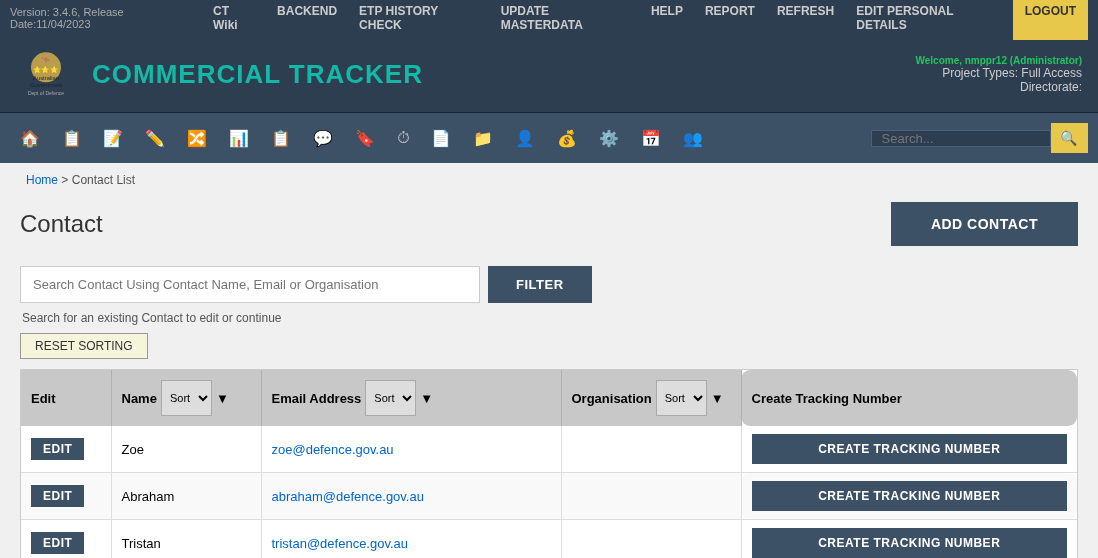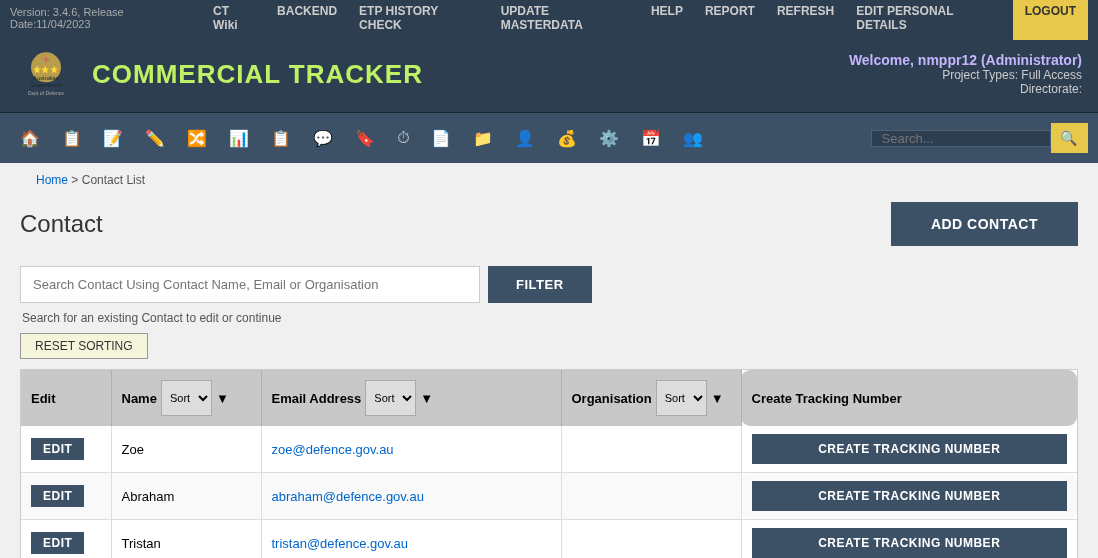--- a/index.html
+++ b/index.html
@@ -45,31 +45,31 @@
       display: flex;
       flex-direction: column;
       align-items: center;
       justify-content: center;
     }
     .gov-logo-img {
       width: 50px;
       height: 50px;
     }
     .app-title {
-      color: #bef264;
+      color: #14b8a6;
       font-size: 26px;
       font-weight: bold;
       letter-spacing: 1px;
     }
     .header-right {
       color: #ccc;
       font-size: 12px;
       text-align: right;
     }
-    .header-right .welcome { color: #c4b5fd; font-size: 14px; font-weight: bold; }
+    .header-right .welcome { color: #22c55e; font-size: 10px; font-weight: bold; }
 
     
     .icon-nav {
       background: #3d5166;
       display: flex;
       align-items: center;
       padding: 0 10px;
       height: 50px;
       gap: 2px;
     }
@@ -99,21 +99,21 @@
       background: #e8c84a;
       border: none;
       padding: 7px 10px;
       cursor: pointer;
       color: #333;
       font-size: 14px;
     }
 
     
     .breadcrumb {
-      padding: 10px 36px 5px;
+      padding: 10px 26px 5px;
       font-size: 12px;
       color: #555;
     }
     .breadcrumb a { color: #0066cc; text-decoration: none; }
 
     
     .content { padding: 10px 20px 20px; }
 
     
     .page-header {

